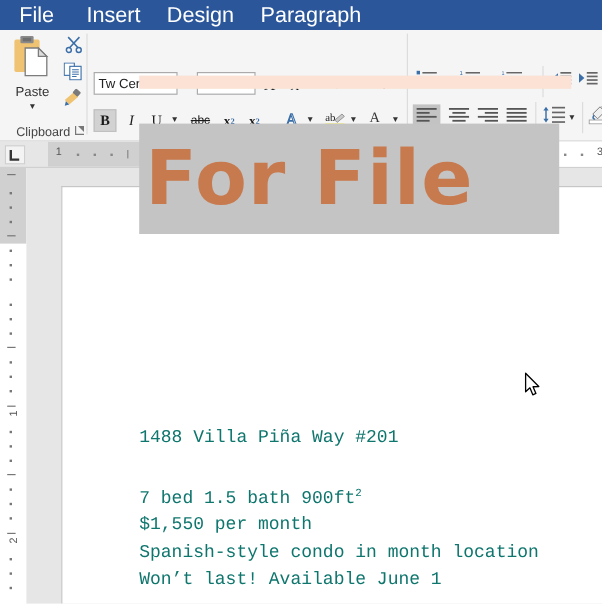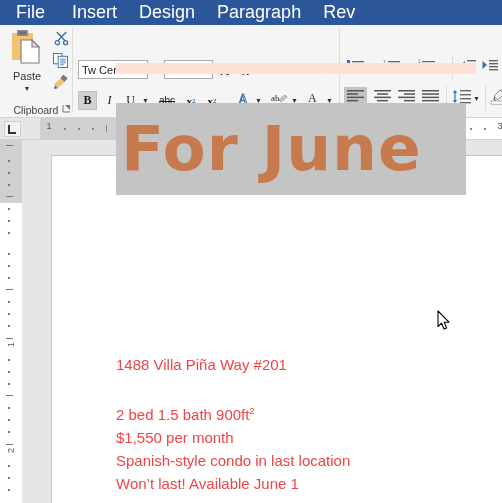--- a/index.html
+++ b/index.html
@@ -187,23 +187,23 @@
     font-family: "DejaVu Sans", sans-serif;
     font-size: 63px;
     font-weight: bold;
     color: #C87A4F;
     letter-spacing: 1px;
     white-space: nowrap;
     line-height: 86px;
   }
   .bodyline {
     position: absolute; left: 116px;
-    font-family: Liberation Sans, sans-serif;
+    font-family: Liberation Mono, monospace;
     font-size: 15px;
-    color: #ef4444;
+    color: #0f766e;
     white-space: nowrap;
   }
   .bodyline sup { font-size: 9px; vertical-align: super; }
 
   
   #cursor {
     position: absolute; left: 437px; top: 310px;
     width: 14px; height: 20px;
     pointer-events: none;
   }
@@ -216,23 +216,20 @@
       <span>File</span>
     </div>
   <div class="tab">
       <span>Insert</span>
     </div>
   <div class="tab">
       <span>Design</span>
     </div>
   <div class="tab">
       <span>Paragraph</span>
-    </div>
-  <div class="tab">
-      <span>Rev</span>
     </div>
 </div>
 
 <div id="ribbon">
 
   <div id="paste-btn">
     <span>
       <svg width="34" height="36" viewBox="0 0 34 36">
         <rect x="2" y="4" width="21" height="27" rx="1.5" fill="#EFC371"></rect>
         <rect x="7" y="1" width="11" height="6" rx="1" fill="#8A8A8A"></rect>
@@ -627,26 +624,26 @@
   <div class="vtick dot" style="top:349px;"></div>
 </div>
 
 <div id="docarea">
   <div id="page"></div>
 </div>
 
 <div id="accentbar"></div>
 
 <div id="heading-block">
-  <div id="heading-text">For June</div>
+  <div id="heading-text">For File</div>
 </div>
 
 <div class="bodyline" style="top:356px;">1488 Villa Piña Way #201</div>
-<div class="bodyline" style="top:406px;"><span>2 bed 1.5 bath 900ft</span><sup>2</sup></div>
+<div class="bodyline" style="top:406px;"><span>7 bed 1.5 bath 900ft</span><sup>2</sup></div>
 <div class="bodyline" style="top:429px;">$1,550 per month</div>
-<div class="bodyline" style="top:452px;">Spanish-style condo in last location</div>
+<div class="bodyline" style="top:452px;">Spanish-style condo in month location</div>
 <div class="bodyline" style="top:475px;">Won’t last! Available June 1</div>
 
 <div id="cursor">
   <svg width="14" height="21" viewBox="0 0 14 21">
     <path d="M1 1 L1 16.5 L4.6 13.2 L7 19 L9.6 17.9 L7.2 12.3 L12 12.1 Z" fill="#FFFFFF" stroke="#000000" stroke-width="1.1" stroke-linejoin="round"></path>
   </svg>
 </div>
 
 </body></html>

